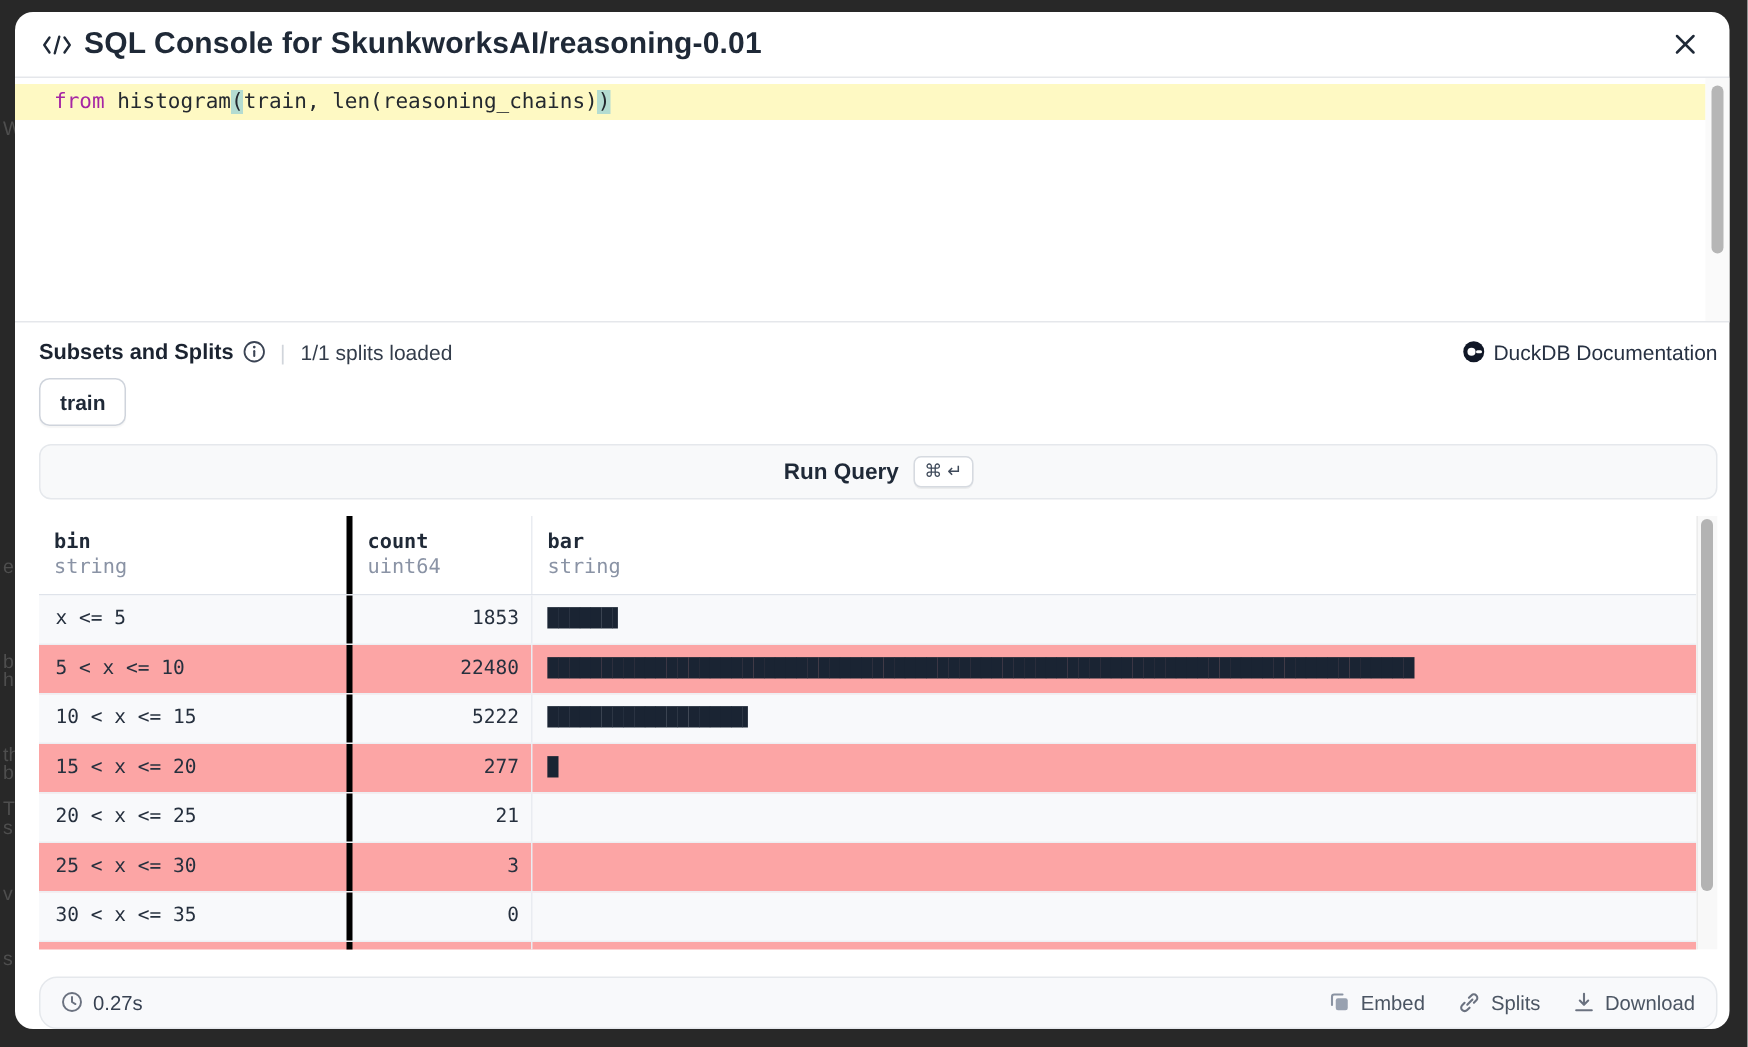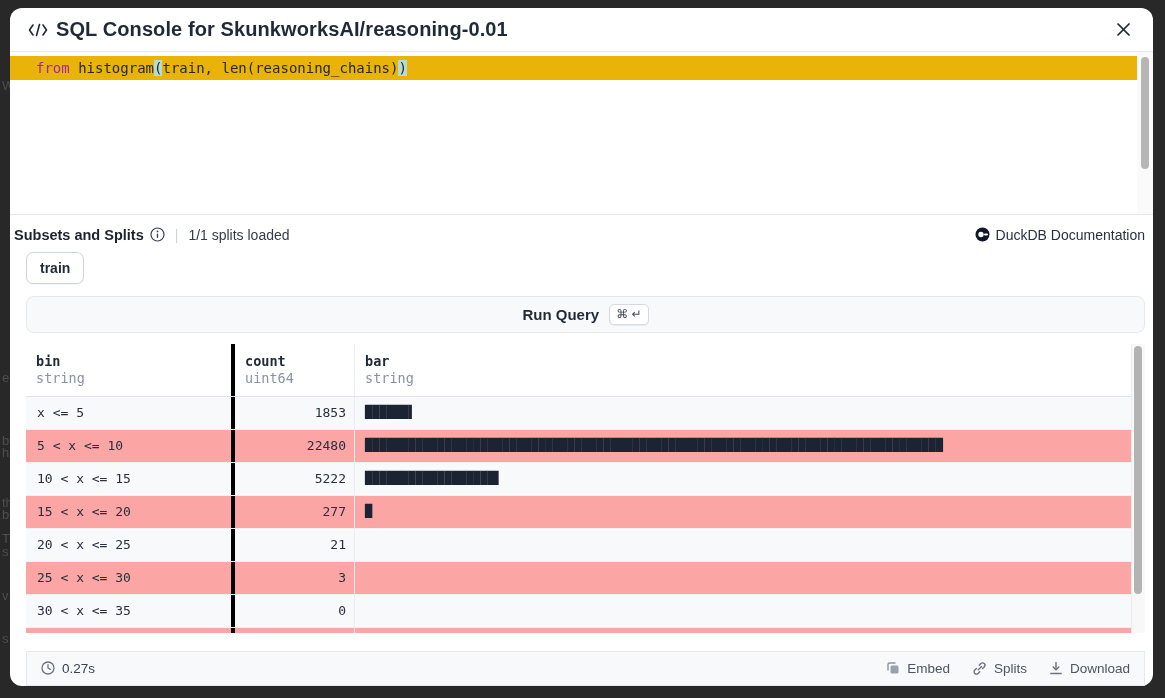--- a/index.html
+++ b/index.html
@@ -14,30 +14,30 @@
 
   
   .modal-header { height:44px; flex:0 0 44px; display:flex; align-items:center; padding:0 18px;
                   border-bottom:1px solid #e5e7eb; }
   .code-icon { display:flex; align-items:center; margin-right:8px; }
   .modal-title { font-size:20px; font-weight:bold; color:#1f2937; letter-spacing:.1px; }
   .close-btn { margin-left:auto; cursor:pointer; display:flex; align-items:center; padding:4px; }
 
   
   .editor { position:relative; height:163px; flex:0 0 163px; border-bottom:1px solid #e5e7eb; background:#fff; }
-  .active-line { position:absolute; left:0; top:4px; right:16px; height:24px; background:#eab308;
+  .active-line { position:absolute; left:0; top:4px; right:16px; height:24px; background:#fef9c3;
                  display:flex; align-items:center; padding-left:26px;
                  font-family:"DejaVu Sans Mono", monospace; font-size:14px; color:#24292f; white-space:pre; }
   .tok-kw { color:#a626a4; }
   .tok-bracket { background:#b4dcd1; }
   .editor-scrollbar { position:absolute; right:0; top:0; bottom:0; width:16px; background:#fafafa; }
   .editor-scrollbar .thumb { position:absolute; right:4px; top:5px; width:8px; height:112px; background:#b6b6b6; border-radius:4px; }
 
   
-  .subsets-row { margin:9px 8px 0 4px; height:22px; display:flex; align-items:center; }
+  .subsets-row { margin:9px 8px 0 16px; height:22px; display:flex; align-items:center; }
   .subsets-title { font-size:14.5px; font-weight:bold; color:#1b2330; }
   .info-icon { margin-left:6px; display:flex; align-items:center; }
   .subsets-divider { color:#d1d5db; margin:0 10px; font-size:14px; }
   .splits-loaded { font-size:14px; color:#333c4a; }
   .duckdb-link { margin-left:auto; display:flex; align-items:center; gap:6px; font-size:14px; color:#273142; cursor:pointer; }
 
   .train-badge { margin:7px 8px 0 16px; align-self:flex-start; height:32px; padding:0 13px;
                  display:inline-flex; align-items:center; background:#fff; border:1px solid #cfd4dc;
                  border-radius:7px; font-size:14px; font-weight:bold; color:#1f2937;
                  box-shadow:0 1px 1px rgba(0,0,0,.04); cursor:pointer; }
@@ -66,21 +66,21 @@
   .td-bin { padding-left:11px; }
   .td-count { justify-content:flex-end; padding-right:8px;text-align:center; }
   .td-bar { padding-left:10px; overflow:hidden; }
   .barblocks { font-size:12px; line-height:13px; color:#1a2433; white-space:pre; letter-spacing:0; }
 
   .table-scrollbar { position:absolute; right:0; top:0; bottom:0; width:14px; background:#f8f8f8; border-left:1px solid #ececec; }
   .table-scrollbar .thumb { position:absolute; right:3px; top:2px; width:8px; height:248px; background:#b3b3b3; border-radius:4px; }
 
   
   .footer-bar { margin:18px 8px 0 16px; height:36px; background:#f8f9fb; border:1px solid #e5e8ec;
-                border-radius:0; display:flex; align-items:center; padding:0 14px; }
+                border-radius:12px; display:flex; align-items:center; padding:0 14px; }
   .elapsed { display:flex; align-items:center; gap:7px; font-size:13.5px; color:#374151; }
   .footer-actions { margin-left:auto; display:flex; align-items:center; gap:22px; }
   .footer-btn { display:flex; align-items:center; gap:7px; font-size:13.5px; color:#4b5563; cursor:pointer; }
 
   svg { display:block; }
 </style>
 </head>
 <body>
 
 <div id="bg-frags">

